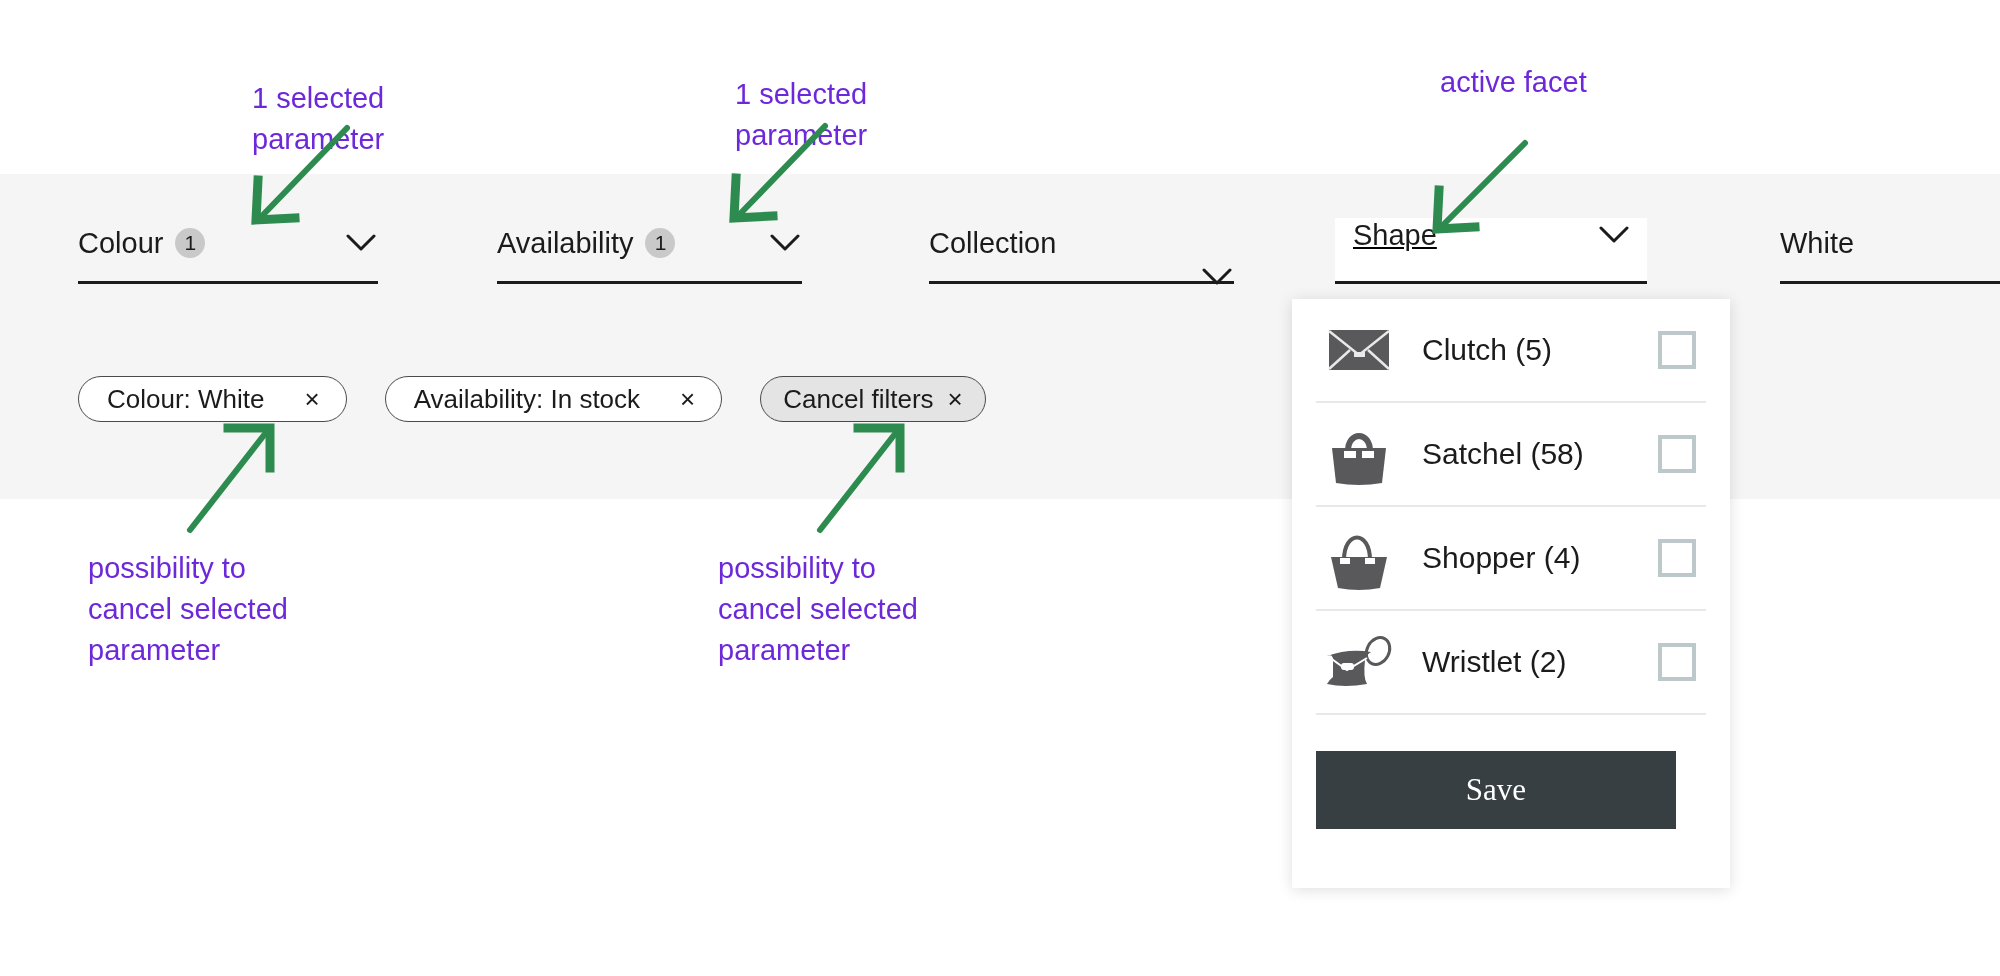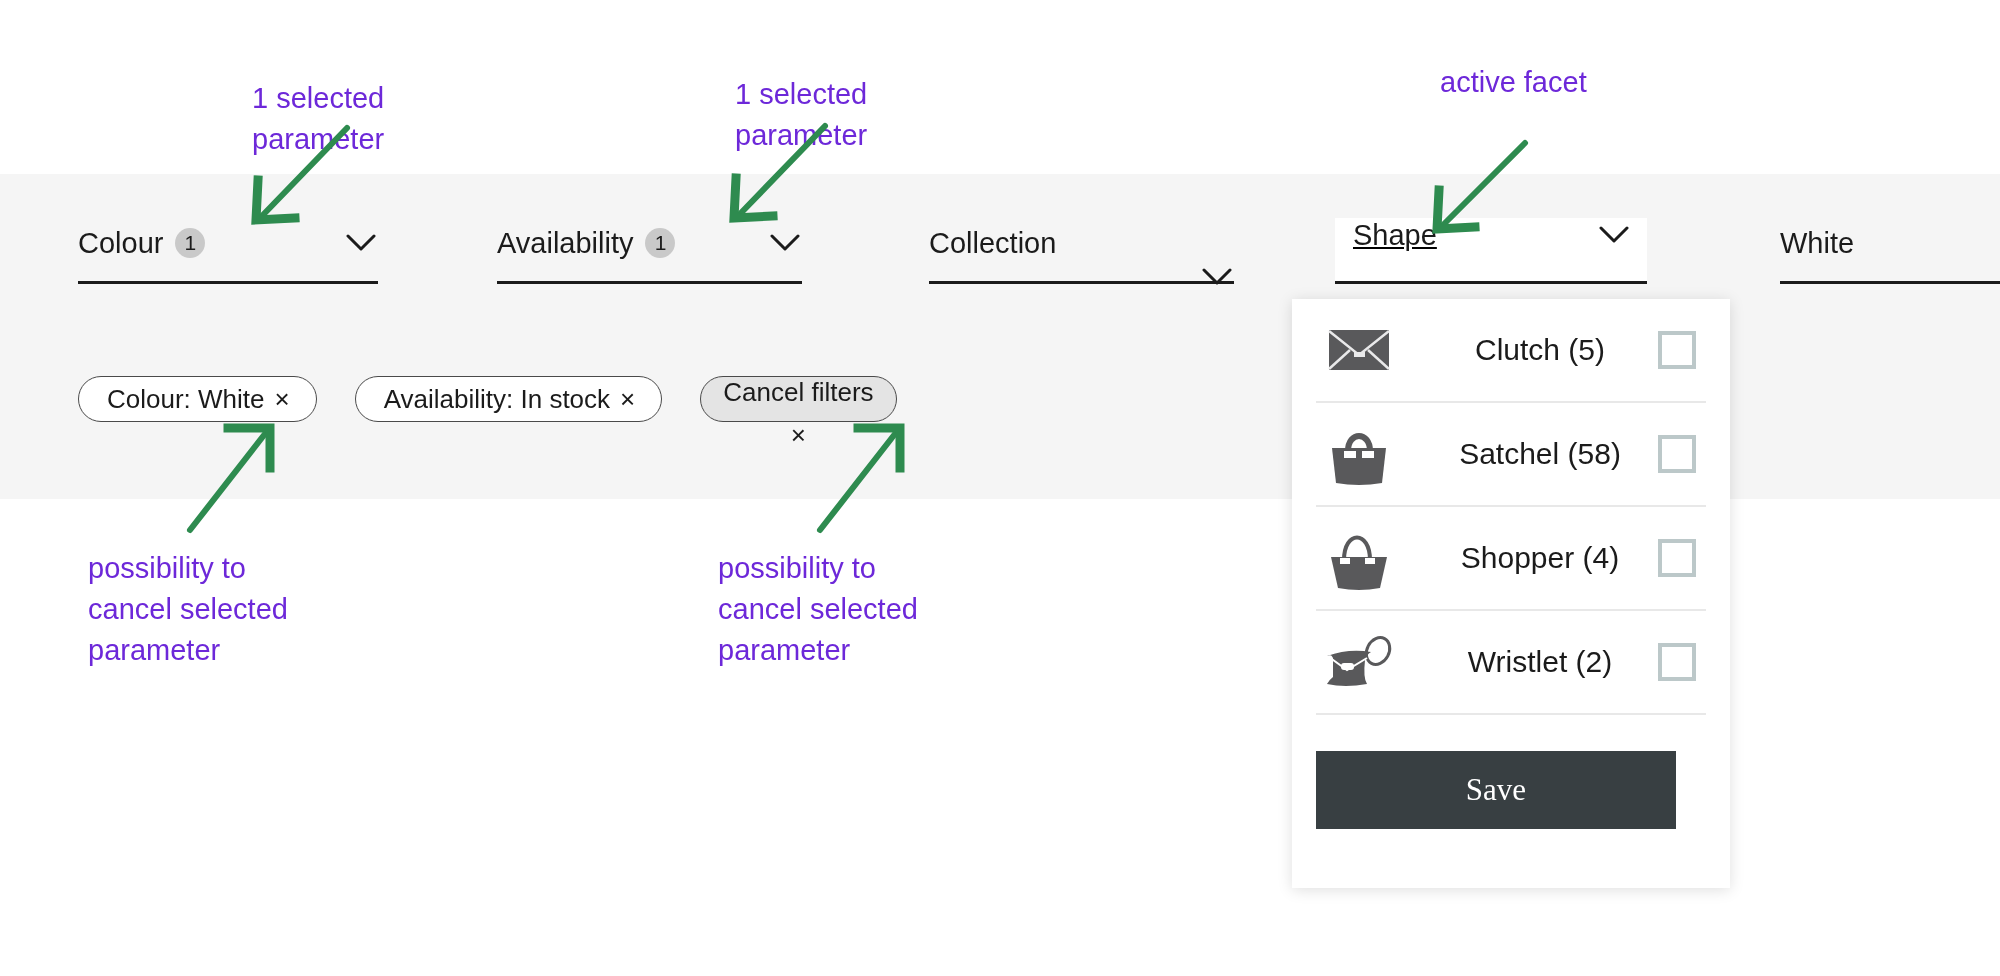--- a/index.html
+++ b/index.html
@@ -40,45 +40,45 @@
     margin-left: 12px; margin-top: 2px; flex: none;
   }
   .facet-chevron {
     margin-left: auto; width: 30px; height: 18px; flex: none; margin-top: 8px;
   }
   .facet-chevron svg { display: block; }
 
   
   .chips { position: absolute; left: 78px; top: 376px; display: flex; gap: 38px; }
   .chip {
-    display: inline-flex; align-items: center; gap: 10px;
+    display: inline-flex; align-items: center; gap: 40px;
     height: 46px; padding: 0 26px 0 28px;
     border: 1.5px solid #4a4a4a; border-radius: 23px;
     background: #ffffff; font-size: 26px; color: #1b1b1b;
     white-space: nowrap;
   }
-  .chip.cancel { background: #e4e4e4; gap: 14px; padding: 0 22px; flex-direction: column; }
+  .chip.cancel { background: #e4e4e4; gap: 14px; padding: 6px 22px; }
   .chip-x { font-size: 26px; line-height: 1; color: #1b1b1b; }
 
   
   .dropdown {
     position: absolute; left: 1292px; top: 299px; width: 438px; height: 589px;
     background: #ffffff;
     box-shadow: 0 2px 14px rgba(0,0,0,0.13);
     padding: 0 24px;
   }
   .dd-item {
     display: flex; align-items: center; height: 104px;
     border-bottom: 2px solid #e8e8e8;
   }
   .dd-item:first-child { height: 104px; }
   .dd-icon { width: 86px; flex: none; display: flex; align-items: center; justify-content: center; }
   .dd-icon svg { display: block; }
   .dd-label {
-    flex: 1; font-size: 30px; color: #1b1b1b; padding-left: 20px; white-space: nowrap; text-align: center;
+    flex: 1; font-size: 30px; color: #1b1b1b; padding-left: 20px; white-space: nowrap;
   }
   .dd-check {
     width: 38px; height: 38px; flex: none;
     border: 4px solid #bcc8c9; background: #ffffff; margin-right: 10px;
   }
   .dd-save {
     margin-top: 36px; width: 360px; height: 78px;
     background: #383f42; color: #ffffff;
     font-size: 31px; border: none; cursor: pointer;
     font-family: Liberation Serif, serif;

